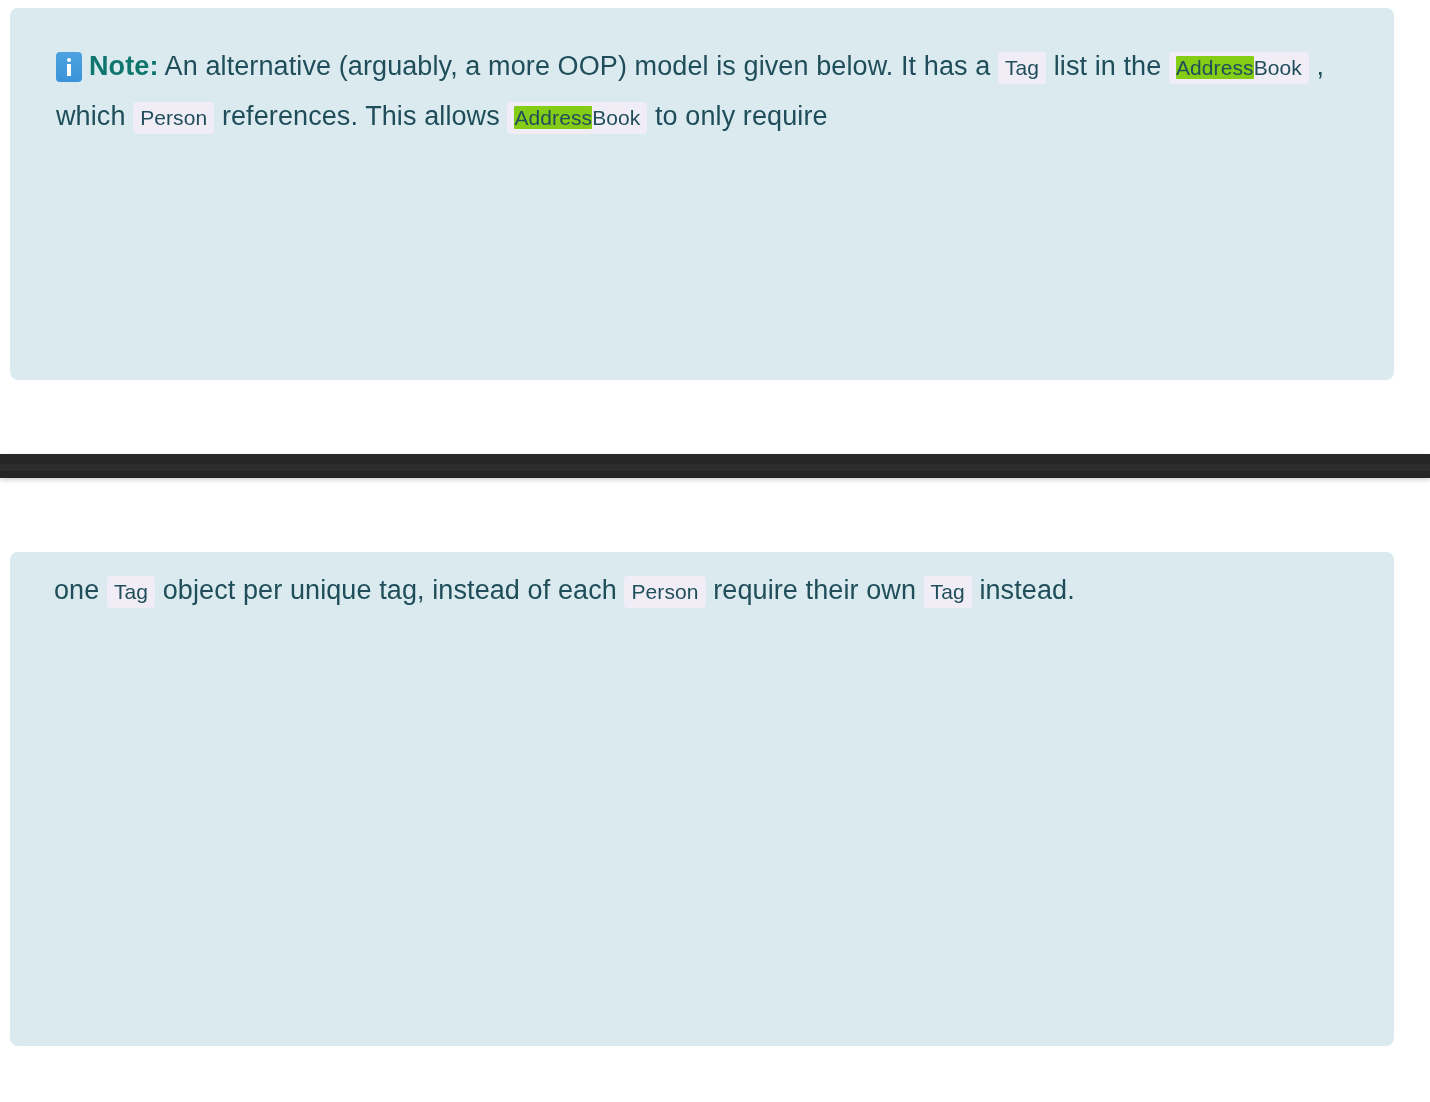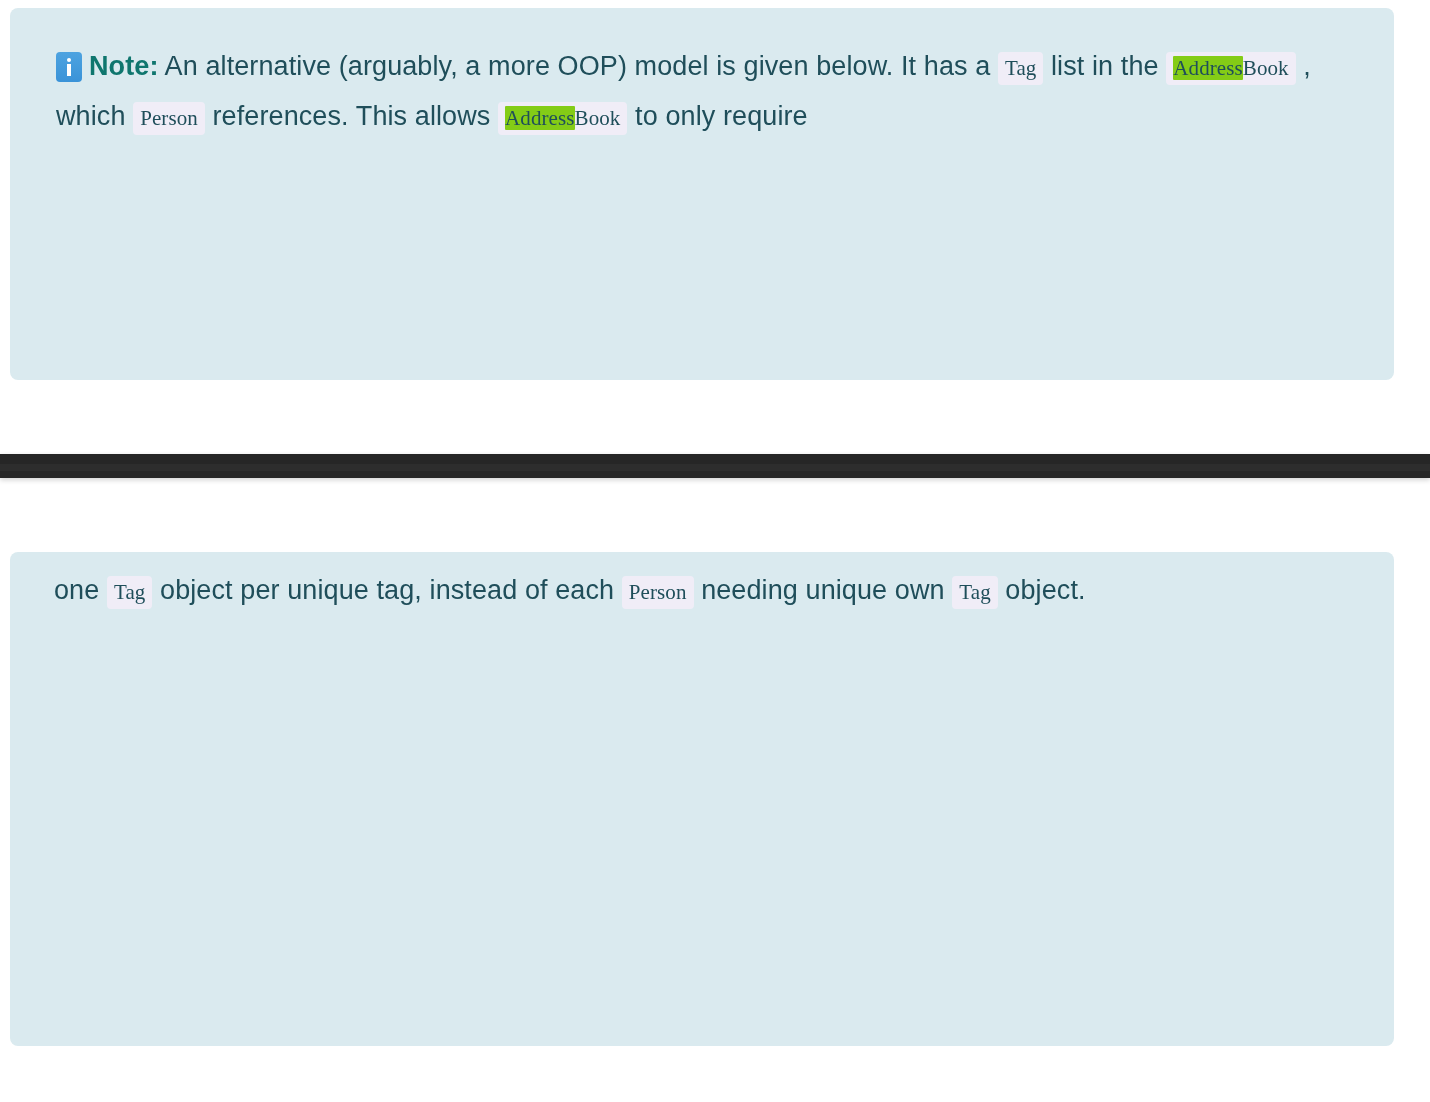--- a/index.html
+++ b/index.html
@@ -85,21 +85,21 @@
     position: absolute;
     left: 11px;
     top: 12px;
     width: 4px;
     height: 12px;
     background: #ffffff;
   }
 
   
   code, .chip {
-    font-family: Liberation Serif, serif;
+    font-family: Liberation Sans, sans-serif;
     font-size: 21px;
     background: #f0edf7;
     border-radius: 4px;
     padding: 4px 7px 5px 7px;
     color: #1f4e5a;
     white-space: nowrap;
   }
   .chip .hl {
     background: #84cc16;
     border-radius: 1px;
@@ -134,18 +134,18 @@
       <span class="info-icon"></span><span class="note-label">Note:</span><span> An alternative (arguably, a more OOP) model is given below. It has a </span><code class="chip">Tag</code><span> list in the </span><code class="chip"><span class="hl">Address</span><span>Book</span></code><span> , which </span><code class="chip">Person</code><span> references. This allows </span><code class="chip"><span class="hl">Address</span><span>Book</span></code><span> to only require</span>
     </div>
   </div>
 
   <div id="separator-bar">
     <div class="sep-sheen"></div>
   </div>
 
   <div class="note-panel" id="note-panel-bottom">
     <div class="note-text" id="note-text-bottom">
-      <span>one </span><code class="chip">Tag</code><span> object per unique tag, instead of each </span><code class="chip">Person</code><span> needing unique own </span><code class="chip">Tag</code><span> object.</span>
+      <span>one </span><code class="chip">Tag</code><span> object per unique tag, instead of each </span><code class="chip">Person</code><span> require their own </span><code class="chip">Tag</code><span> instead.</span>
     </div>
 
   </div>
 
 </div>
 
 </body></html>

